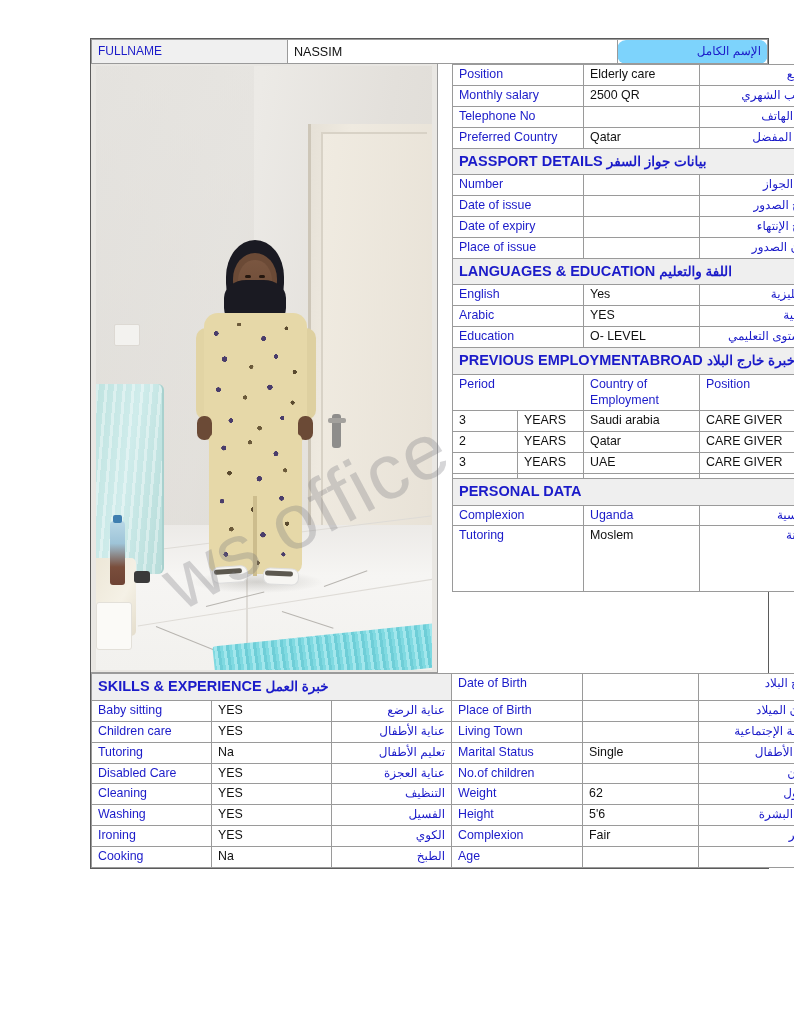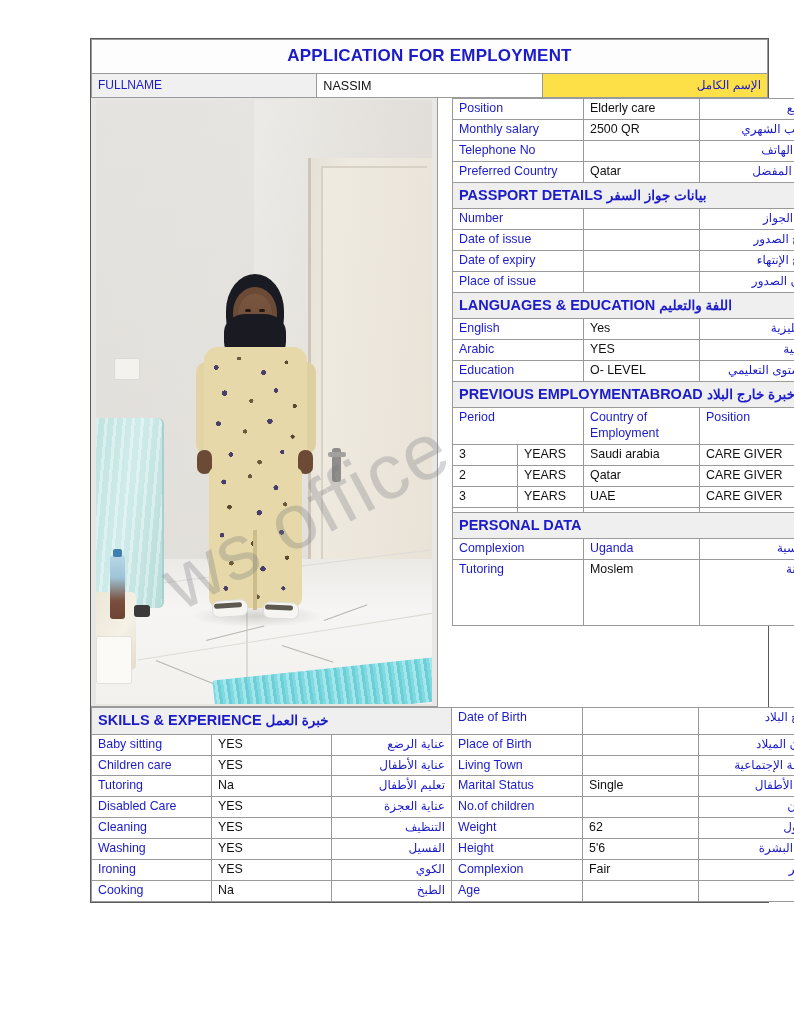--- a/index.html
+++ b/index.html
@@ -75,22 +75,23 @@
     padding-top: 4px;
     padding-bottom: 4px;
     margin-top: 44px;
   }
   .fullname-value {
     color: #111;
     font-size: 12.6px;
     padding-top: 4px;
   }
   .fullname-ar {
-    background: #fde047;
+    background: #7dd3fc;
     padding-top: 4px;
+    border-radius: 9px;
   }
   
   .sect {
     background: #efefef;
     font-weight: bold;
     font-size: 14.5px;
     color: #1b1bc9;
     padding: 3px 6px 4px 6px;
   }
   .sect .en { display: inline; }
@@ -427,23 +428,20 @@
 </style>
 </head>
 <body>
 
 <div class="page">
 
   <div class="form">
 
     <table>
       <tbody>
-          <tr class="title-row">
-        <td colspan="3">APPLICATION FOR EMPLOYMENT</td>
-      </tr>
       <tr>
         <td class="fullname-label" style="width:145px">FULLNAME</td>
         <td class="fullname-value" style="width:253px">NASSIM</td>
         <td class="fullname-ar ar" style="width:108px">الإسم الكامل</td>
       </tr>
     </tbody>
       </table>
 
     <div class="body-wrap">
 

